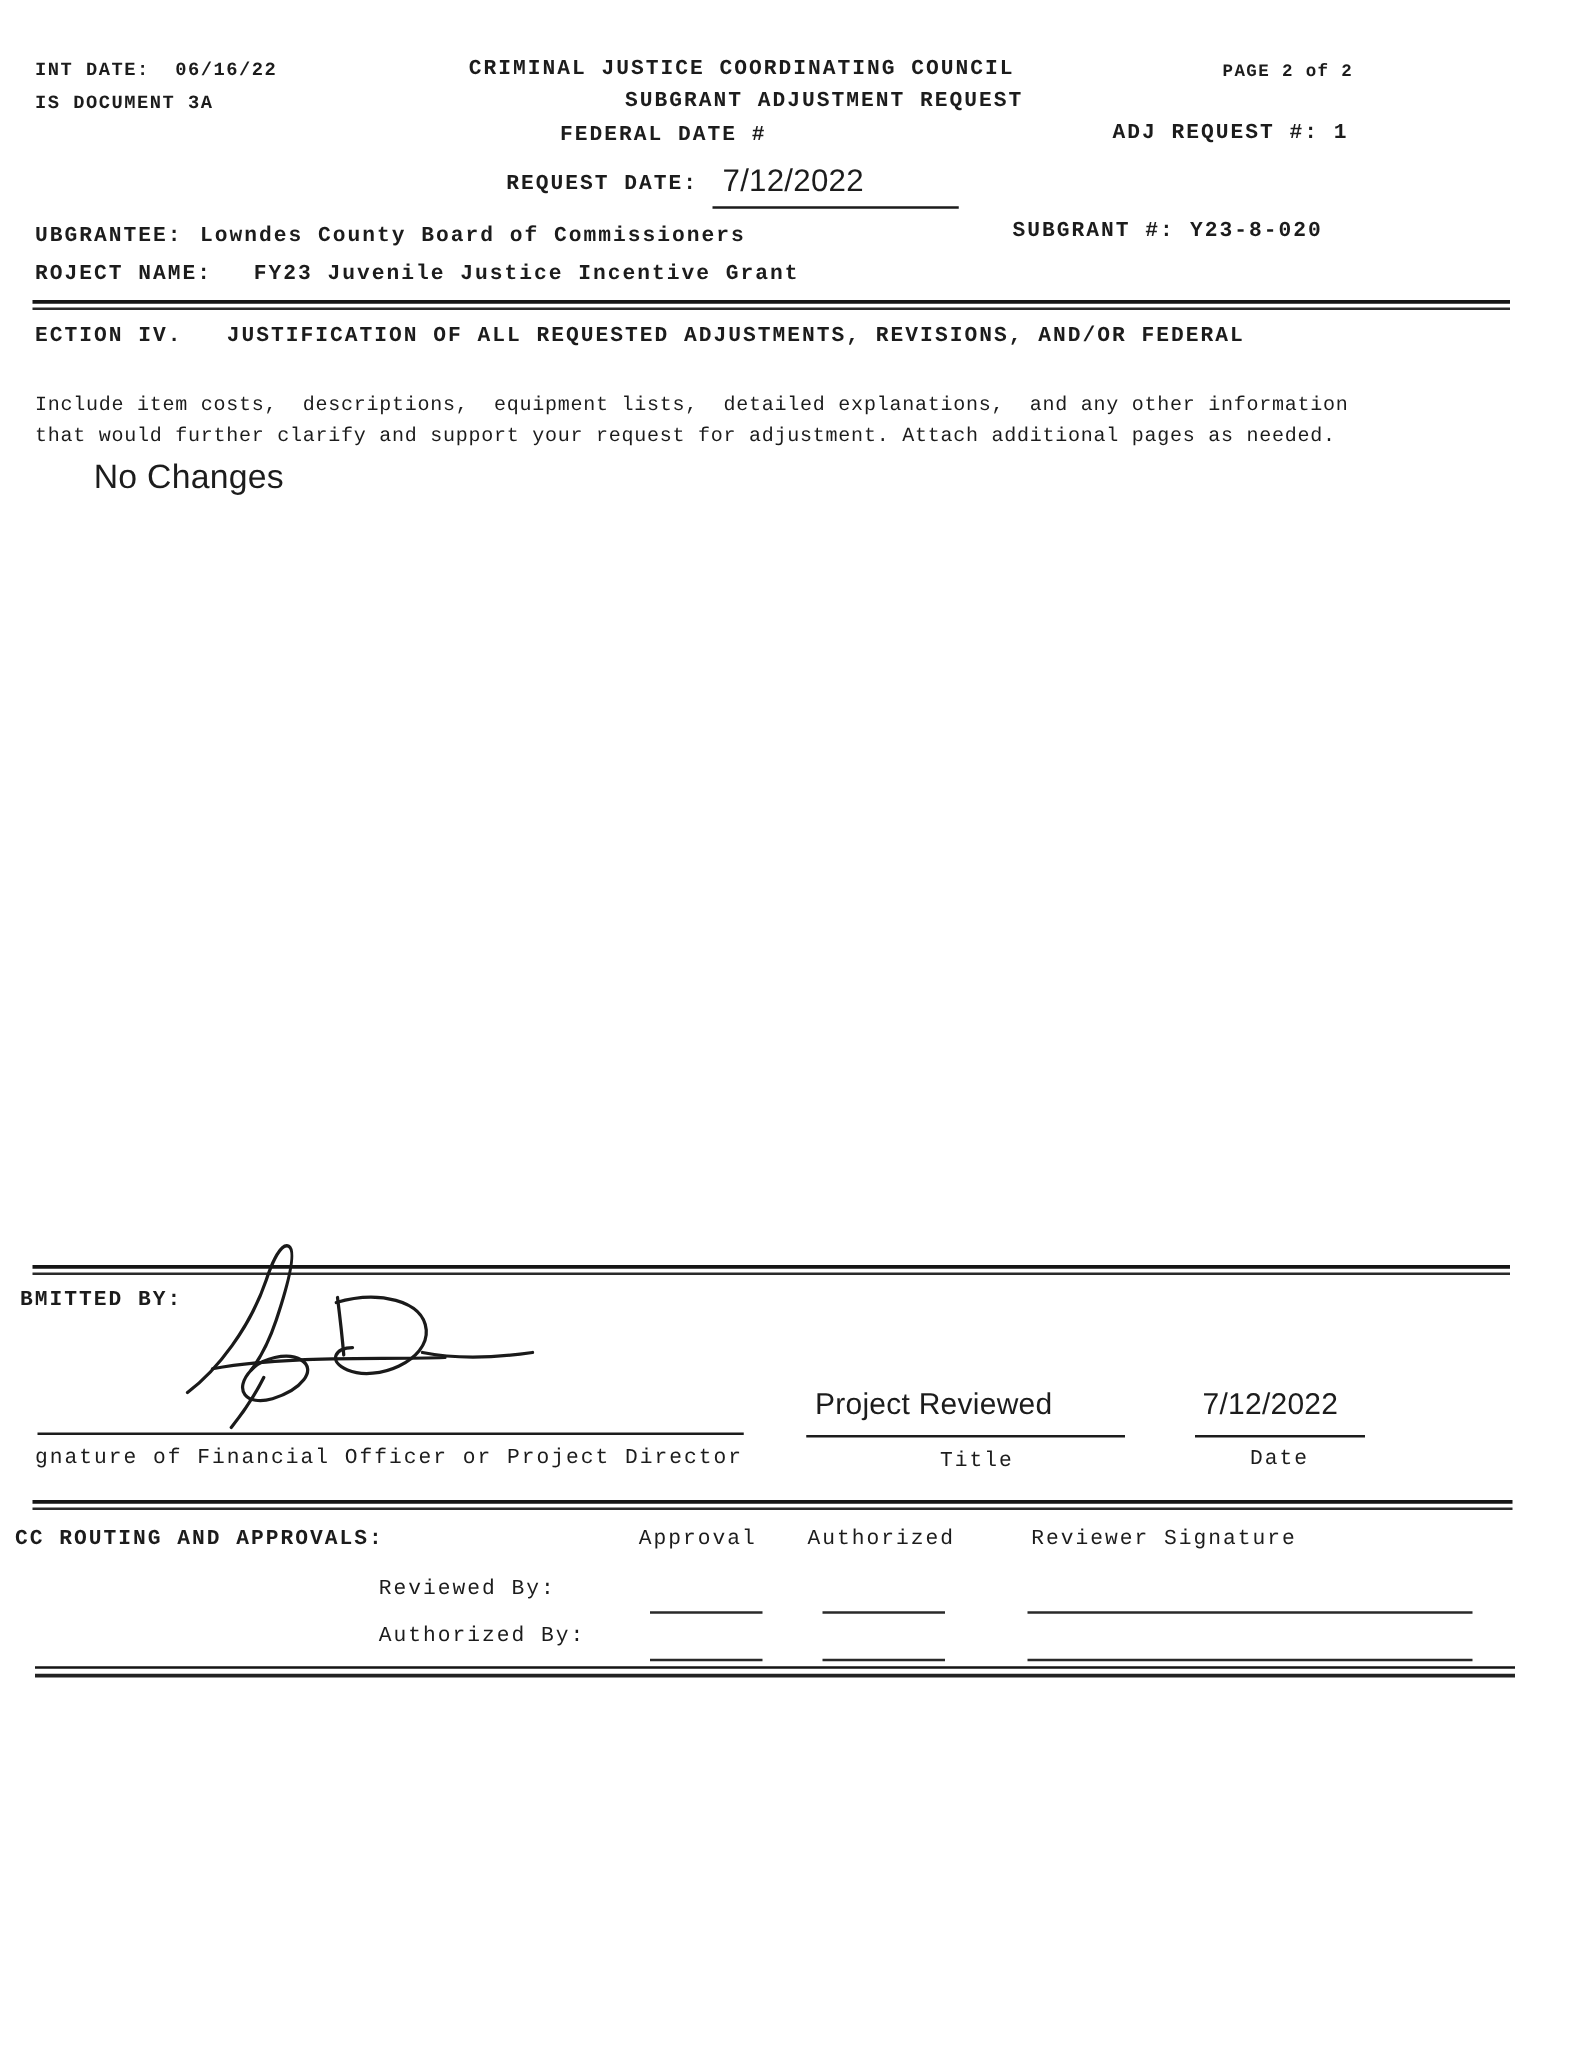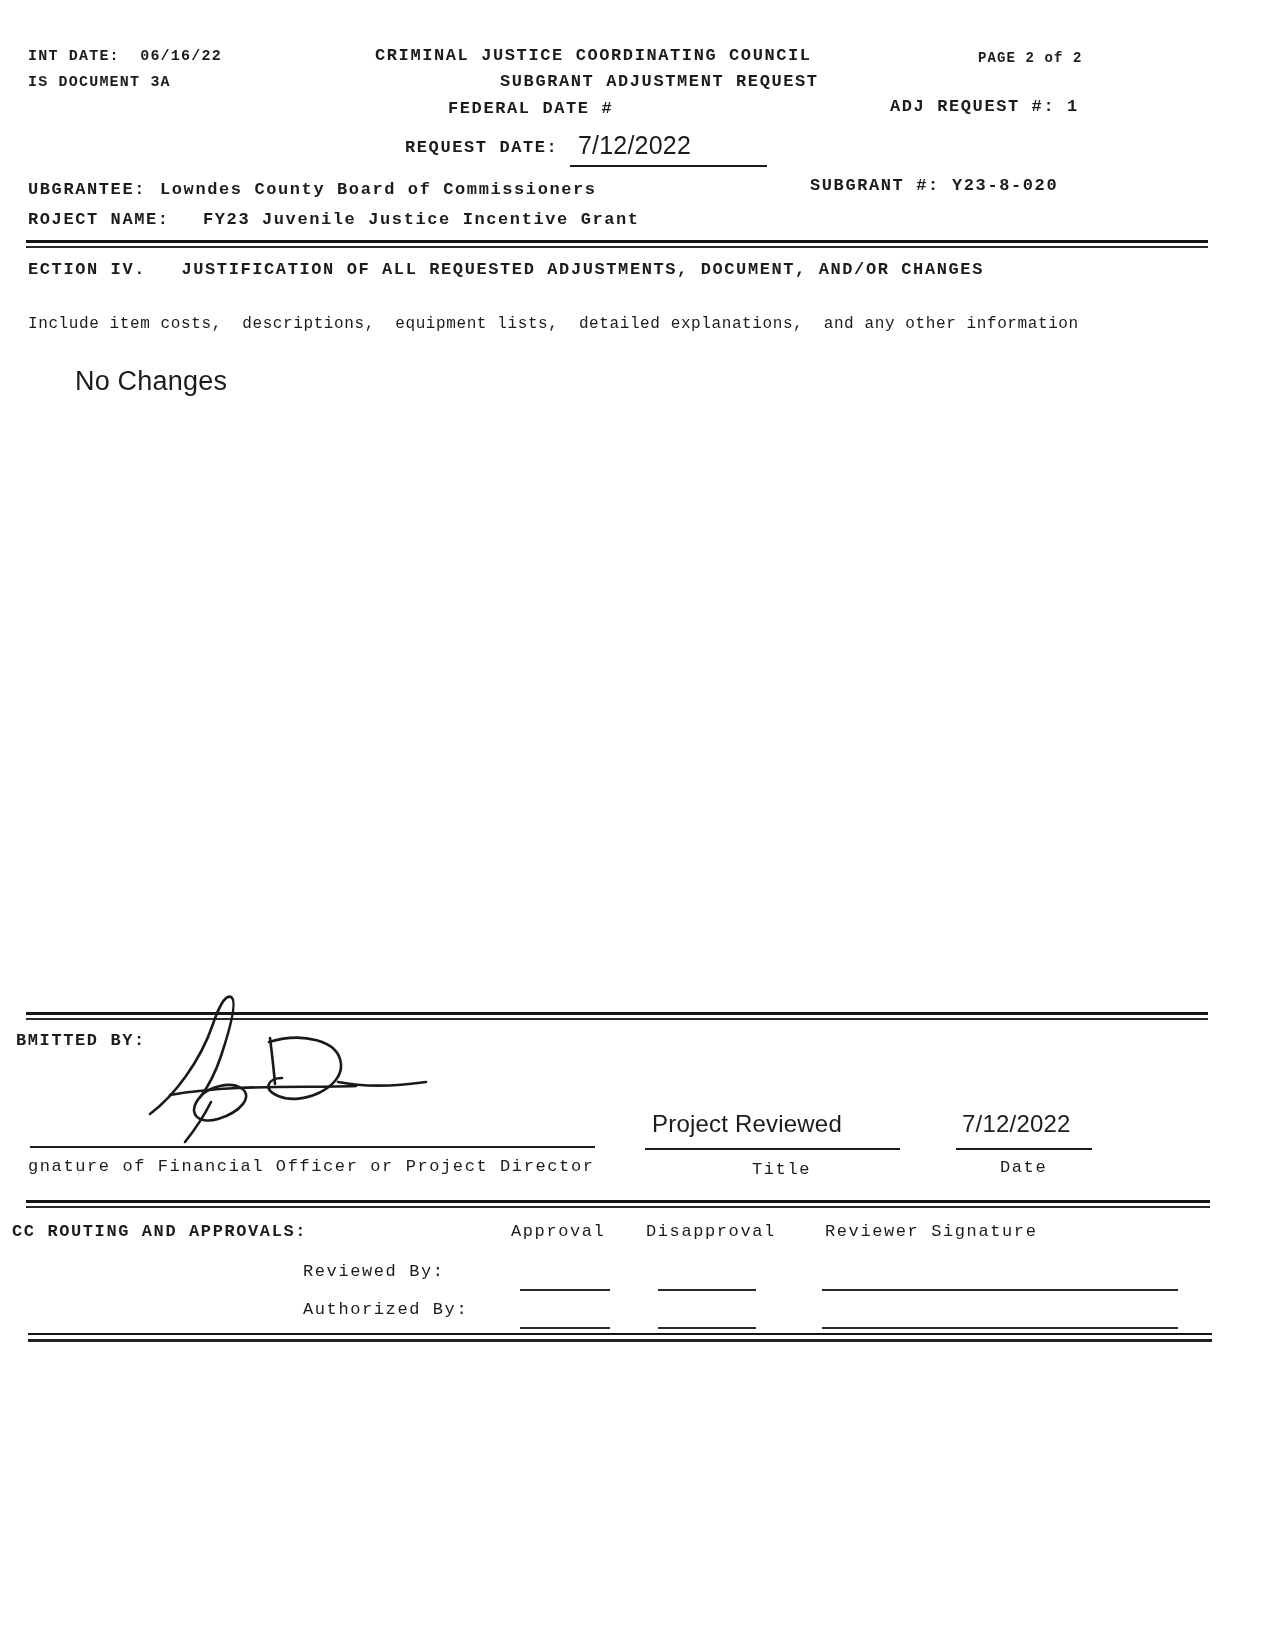--- a/index.html
+++ b/index.html
@@ -49,22 +49,23 @@
   <div class="abs mono bold sz17" style="left:28px; top:180px;">UBGRANTEE:</div>
   <div class="abs mono bold sz17" style="left:160px; top:180px;">Lowndes County Board of Commissioners</div>
   <div class="abs mono bold sz17" style="left:810px; top:176px;">SUBGRANT #:</div>
   <div class="abs mono bold sz17" style="left:952px; top:176px;">Y23-8-020</div>
 
   <div class="abs mono bold sz17" style="left:28px; top:210px;">ROJECT NAME:</div>
   <div class="abs mono bold sz17" style="left:203px; top:210px;">FY23 Juvenile Justice Incentive Grant</div>
 
   <div class="double-rule-a" style="left:26px; top:240px; width:1182px;"></div>
 
-  <div class="abs mono bold sz17" style="left:28px; top:260px;">ECTION IV.   JUSTIFICATION OF ALL REQUESTED ADJUSTMENTS, DOCUMENT, AND/OR CHANGES</div>
+  <div class="abs mono bold sz17" style="left:28px; top:260px;">ECTION IV.   JUSTIFICATION OF ALL REQUESTED ADJUSTMENTS, REVISIONS, AND/OR FEDERAL</div>
   <div class="abs mono sz16" style="left:28px; top:315px;">Include item costs,  descriptions,  equipment lists,  detailed explanations,  and any other information</div>
+  <div class="abs mono sz16" style="left:28px; top:340px;">that would further clarify and support your request for adjustment. Attach additional pages as needed.</div>
 
   <div class="abs sans" style="left:75px; top:366px; font-size:27px;">No Changes</div>
 
   <div class="double-rule-a" style="left:26px; top:1012px; width:1182px;"></div>
 
   <div class="abs mono bold sz17" style="left:16px; top:1031px;">BMITTED BY:</div>
 
   <svg class="signature" style="left:140px; top:982px; width:300px; height:166px;" viewBox="0 0 300 166" aria-hidden="true">
     <g fill="none" stroke="#1a1a1a" stroke-width="2.6" stroke-linecap="round">
       <path d="M 10 132 C 34 114, 60 80, 73 42 C 78 27, 85 12, 91 15 C 98 19, 89 50, 81 74 C 75 92, 67 106, 61 114"></path>
@@ -85,21 +86,21 @@
   <div class="abs mono sz17" style="left:752px; top:1160px;">Title</div>
 
   <div class="abs sans" style="left:962px; top:1110px; font-size:24px;">7/12/2022</div>
   <div class="hline" style="left:956px; top:1148px; width:136px;"></div>
   <div class="abs mono sz17" style="left:1000px; top:1158px;">Date</div>
 
   <div class="double-rule-a" style="left:26px; top:1200px; width:1184px;"></div>
 
   <div class="abs mono bold sz17" style="left:12px; top:1222px;">CC ROUTING AND APPROVALS:</div>
   <div class="abs mono sz17" style="left:511px; top:1222px;">Approval</div>
-  <div class="abs mono sz17" style="left:646px; top:1222px;">Disapproval</div>
+  <div class="abs mono sz17" style="left:646px; top:1222px;">Authorized</div>
   <div class="abs mono sz17" style="left:825px; top:1222px;">Reviewer Signature</div>
 
   <div class="abs mono sz17" style="left:303px; top:1262px;">Reviewed By:</div>
   <div class="blank-line" style="left:520px; top:1289px; width:90px;"></div>
   <div class="blank-line" style="left:658px; top:1289px; width:98px;"></div>
   <div class="blank-line" style="left:822px; top:1289px; width:356px;"></div>
 
   <div class="abs mono sz17" style="left:303px; top:1300px;">Authorized By:</div>
   <div class="blank-line" style="left:520px; top:1327px; width:90px;"></div>
   <div class="blank-line" style="left:658px; top:1327px; width:98px;"></div>

